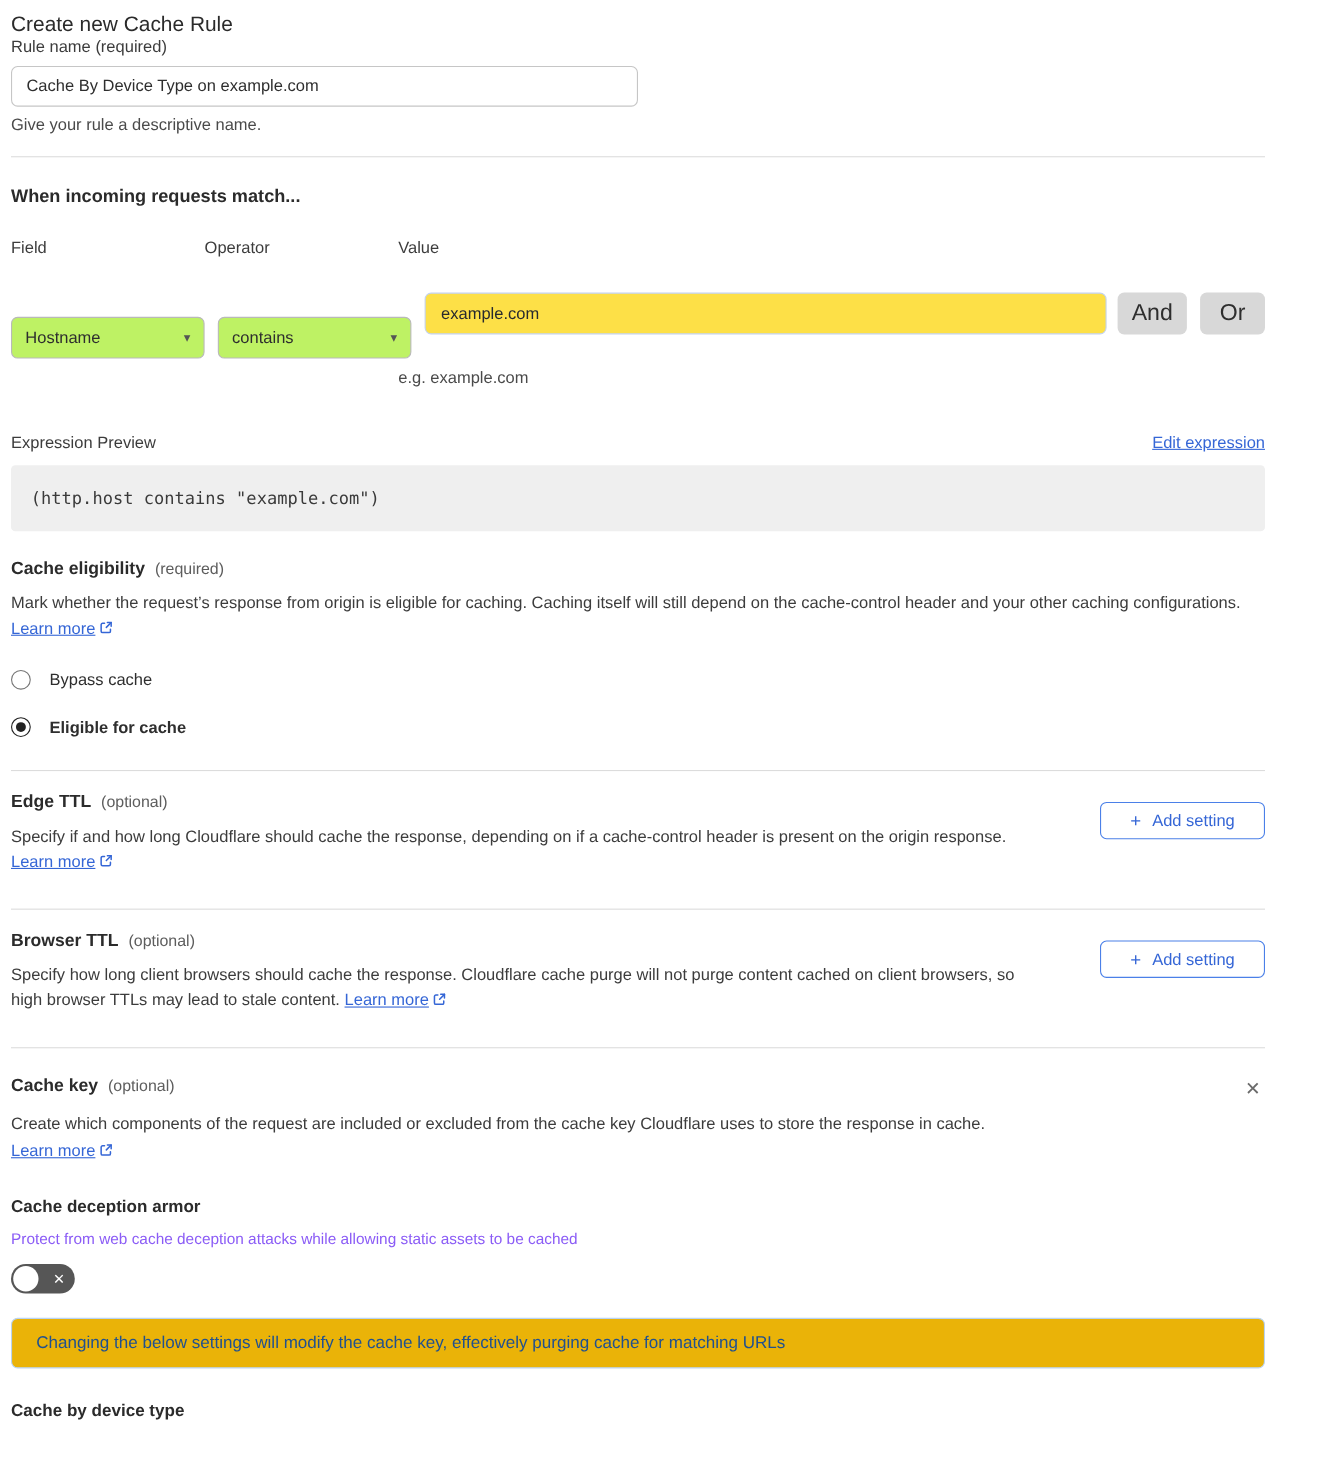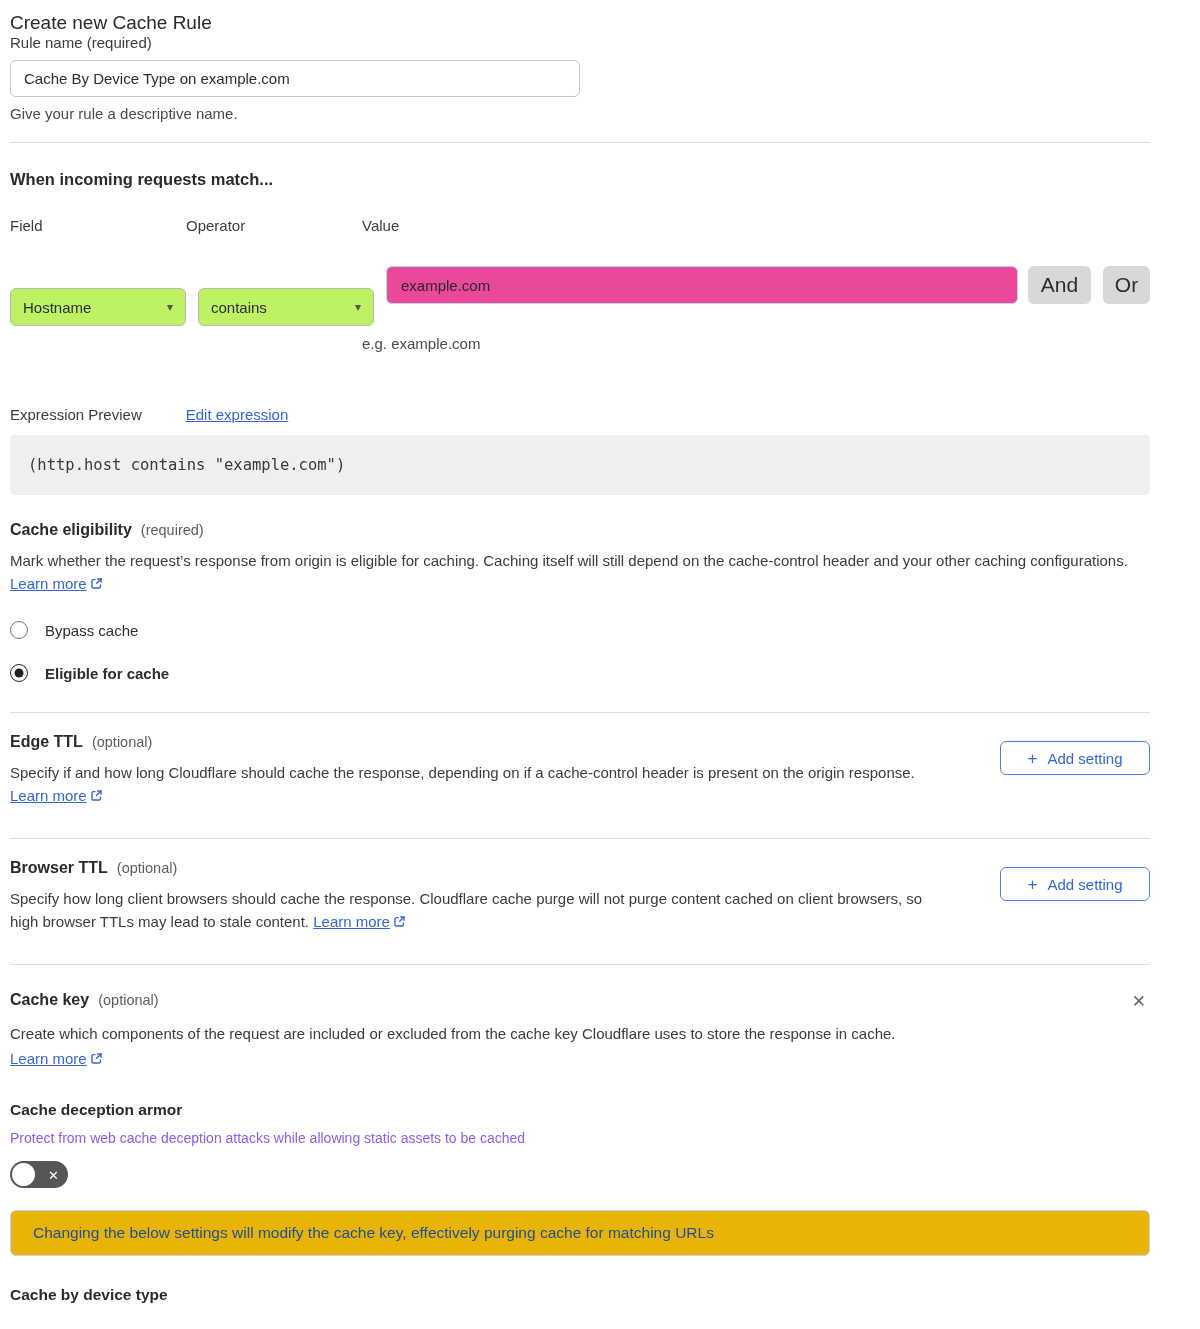--- a/index.html
+++ b/index.html
@@ -32,32 +32,32 @@
   .lbl-field { width: 176px; }
   .lbl-operator { width: 176px; }
   .match-controls { display: flex; align-items: center; margin-top: 10px; }
   .select-box {
     width: 176px; height: 38px; border: 1px solid #b9b9b9; border-radius: 6px;
     background: #bef264; display: flex; align-items: center; justify-content: space-between;
     padding: 0 12px; font-size: 15px; color: #2e2e2e; cursor: pointer; margin-right: 12px; margin-top: 44px;
   }
   .chevron { color: #555; font-size: 12px; line-height: 1; }
   .value-input {
-    flex: 1; height: 38px; background: #ec4899; border: 1px solid #c3d2ec; border-radius: 6px;
+    flex: 1; height: 38px; background: #fde047; border: 1px solid #c3d2ec; border-radius: 6px;
     padding: 0 14px; font-size: 15px; color: #26292e; font-family: inherit; outline: none;
   }
   .pill-button {
     background: #d8d8d8; border: none; border-radius: 6px; height: 38px;
     font-size: 21px; color: #2e2e2e; font-family: inherit; cursor: pointer;
   }
   .and-btn { width: 63px; margin-left: 10px; }
-  .or-btn { width: 47px; margin-left: 12px; }
+  .or-btn { width: 59px; margin-left: 12px; }
   .value-help { font-size: 15px; color: #4a4a4a; margin-top: 9px; margin-left: 352px; }
 
-  .expr-row { display: flex; justify-content: flex-start; align-items: baseline; margin-top: 54px; gap: 44px; }
+  .expr-row { display: flex; justify-content: space-between; align-items: baseline; margin-top: 42px; gap: 44px; }
   .expr-label { font-size: 15px; color: #3c3c3c; }
   .link { color: #3566d6; text-decoration: underline; font-size: 15px; cursor: pointer; }
   .code-block {
     background: #efefef; border-radius: 4px; margin-top: 12px; padding: 21px 18px;
     font-family: "DejaVu Sans Mono", "Liberation Mono", monospace;
     font-size: 15.5px; color: #3a3a3a;
   }
 
   .then-heading { font-size: 16.5px; font-weight: 700; margin-top: 27px; color: #2b2b2b; }
 

